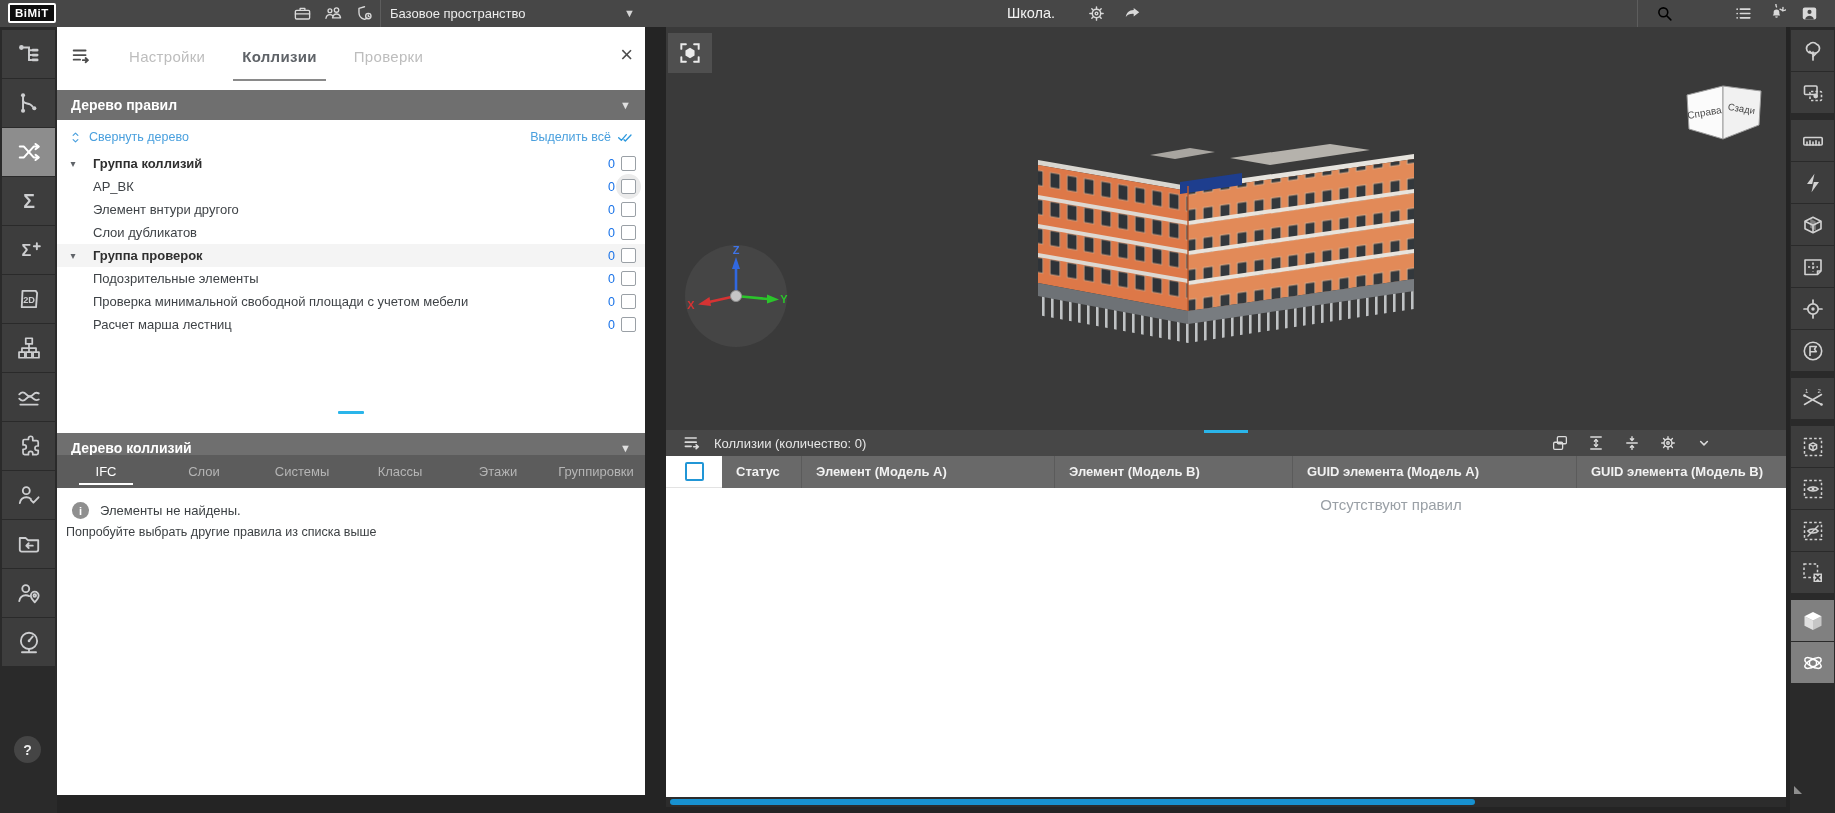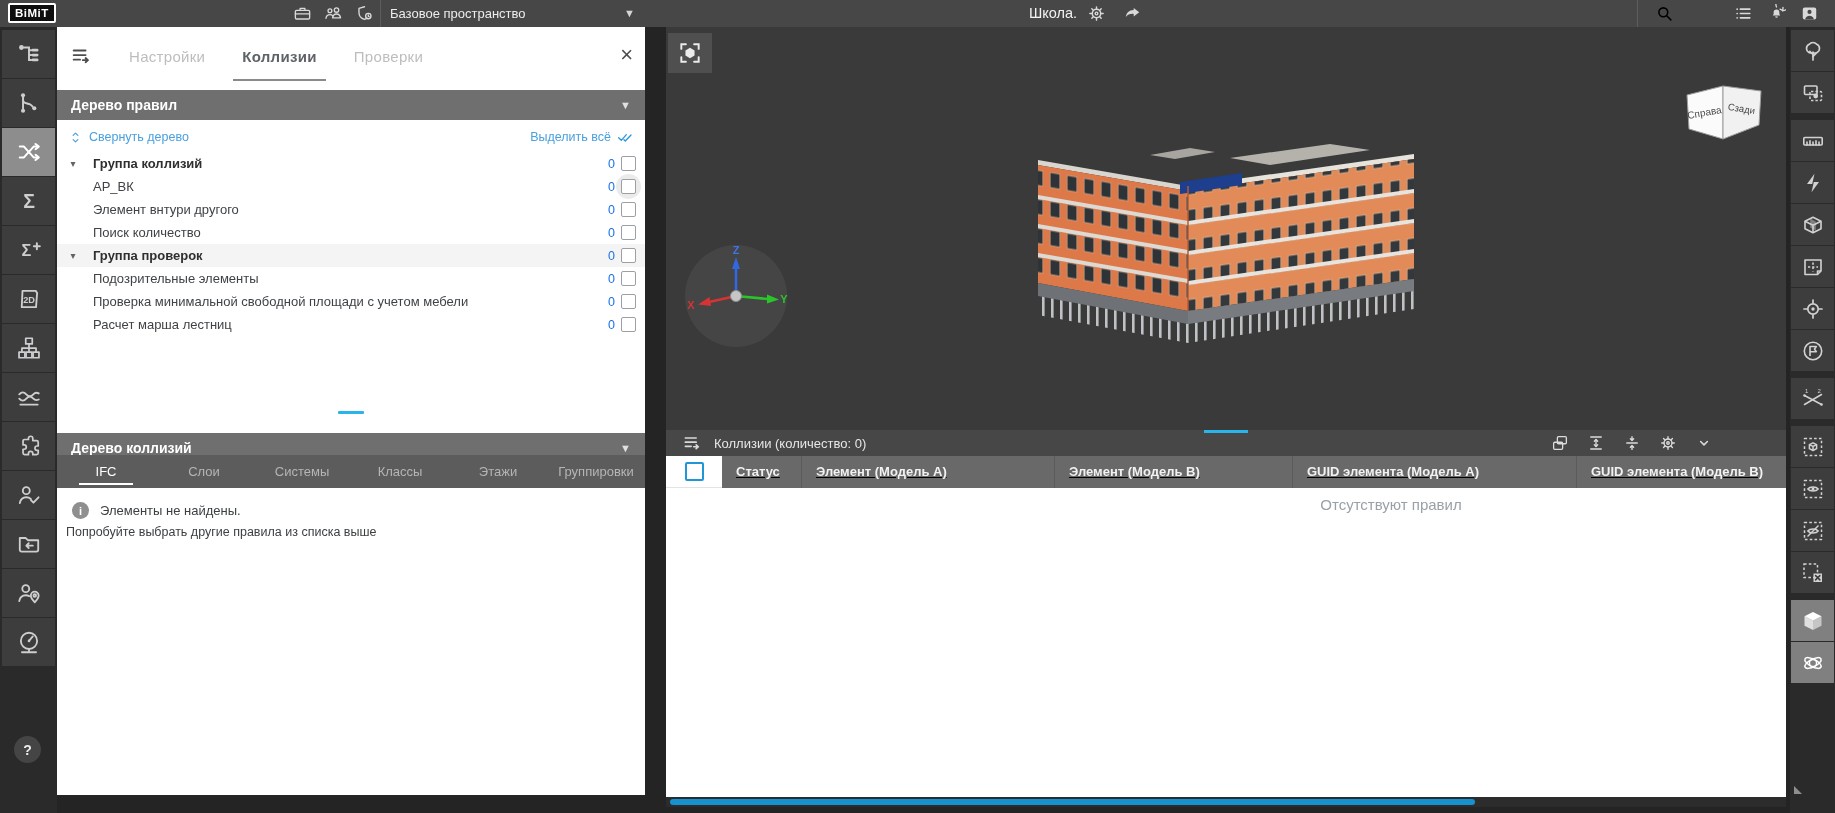--- a/index.html
+++ b/index.html
@@ -18,21 +18,21 @@
   #topbar-left-icons{left:292px;}
   #topbar-project-icons{left:1086px;gap:16px;}
   #topbar-right-icons{left:1733px;gap:13px;}
   .tb-btn{width:20px;height:20px;display:flex;align-items:center;justify-content:center;cursor:pointer;}
   .tb-btn .icn{width:19px;height:19px;}
   #ws-label{position:absolute;left:390px;top:0;height:27px;line-height:27px;color:#ececec;
             font-size:13px;cursor:pointer;}
   #ws-chevron{position:absolute;left:624px;top:0;height:27px;line-height:26px;color:#d5d5d5;
               font-size:11px;cursor:pointer;}
   #project-title{position:absolute;left:1007px;top:0;height:27px;line-height:27px;color:#f2f2f2;
-                 font-size:14.5px;margin-left:22px;}
+                 font-size:14.5px;}
   #search-btn{position:absolute;left:1654px;top:3px;}
 
   
   #left-toolbar{position:absolute;left:0;top:27px;width:57px;height:786px;background:#2a2a2a;
                 display:flex;flex-direction:column;gap:1px;padding-top:3px;box-sizing:border-box;}
   .tool-btn{width:53px;height:48px;margin-left:2px;background:#3d3d3d;color:#cdced0;
             display:flex;align-items:center;justify-content:center;cursor:pointer;flex:0 0 auto;}
   .tool-btn .icn{width:26px;height:26px;}
   .tool-btn.active{background:#8d8d8d;color:#fff;}
   #help-btn{position:absolute;left:14px;top:736px;width:27px;height:27px;border-radius:50%;
@@ -111,21 +111,21 @@
   #bottom-panel{position:absolute;left:666px;top:430px;width:1120px;height:367px;background:#fff;}
   #bp-header{position:absolute;top:0;left:0;width:100%;height:26px;background:#474747;
              display:flex;align-items:center;color:#e6e6e6;}
   #bp-menu{margin-left:16px;width:20px;height:20px;color:#d9d9d9;cursor:pointer;}
   #bp-menu .icn{width:20px;height:20px;}
   #bp-title{margin-left:12px;font-size:13px;}
   #bp-icons{margin-left:auto;display:flex;gap:16px;margin-right:72px;color:#dcdcdc;}
   #bp-icons .tb-btn .icn{width:18px;height:18px;}
   #bp-drag{position:absolute;left:538px;top:0;width:44px;height:3px;background:#2ab5ea;
            cursor:row-resize;}
-  #tbl-head{position:absolute;top:26px;left:0;width:100%;height:32px;display:flex;text-decoration:underline;}
+  #tbl-head{position:absolute;top:26px;left:0;width:100%;height:32px;display:flex;}
   #cb-cell{width:56px;background:#fff;display:flex;align-items:center;justify-content:center;
            border-bottom:1px solid #e3e3e3;box-sizing:border-box;flex:0 0 auto;}
   #cb-blue{width:15px;height:15px;border:2px solid #2196d6;border-radius:2px;cursor:pointer;}
   .th{background:#696969;color:#f2f2f2;font-size:13px;font-weight:bold;line-height:32px;
       padding-left:14px;box-sizing:border-box;border-right:1px solid #5b5b5b;white-space:nowrap;
       overflow:hidden;flex:0 0 auto;}
   .th.last{flex:1 1 auto;border-right:none;}
   #tbl-empty{position:absolute;top:66px;left:575px;width:300px;text-align:center;font-size:15px;
              color:#9aa0a6;}
 
@@ -629,21 +629,21 @@
           <div class="tree-row">
             <span class="caret"></span>
             <span class="lbl">Элемент внтури другого</span>
             <span class="cnt" style="color: rgb(26, 115, 232);">0</span>
             <span class="cbw">
               <span class="cb"></span>
             </span>
           </div>
           <div class="tree-row">
             <span class="caret"></span>
-            <span class="lbl">Поиск количество</span>
+            <span class="lbl">Слои дубликатов</span>
             <span class="cnt" style="color: rgb(26, 115, 232);">0</span>
             <span class="cbw">
               <span class="cb"></span>
             </span>
           </div>
           <div class="tree-row hl">
             <span class="caret">▾</span>
             <span class="lbl b">Группа проверок</span>
             <span class="cnt" style="color: rgb(26, 115, 232);">0</span>
             <span class="cbw">

